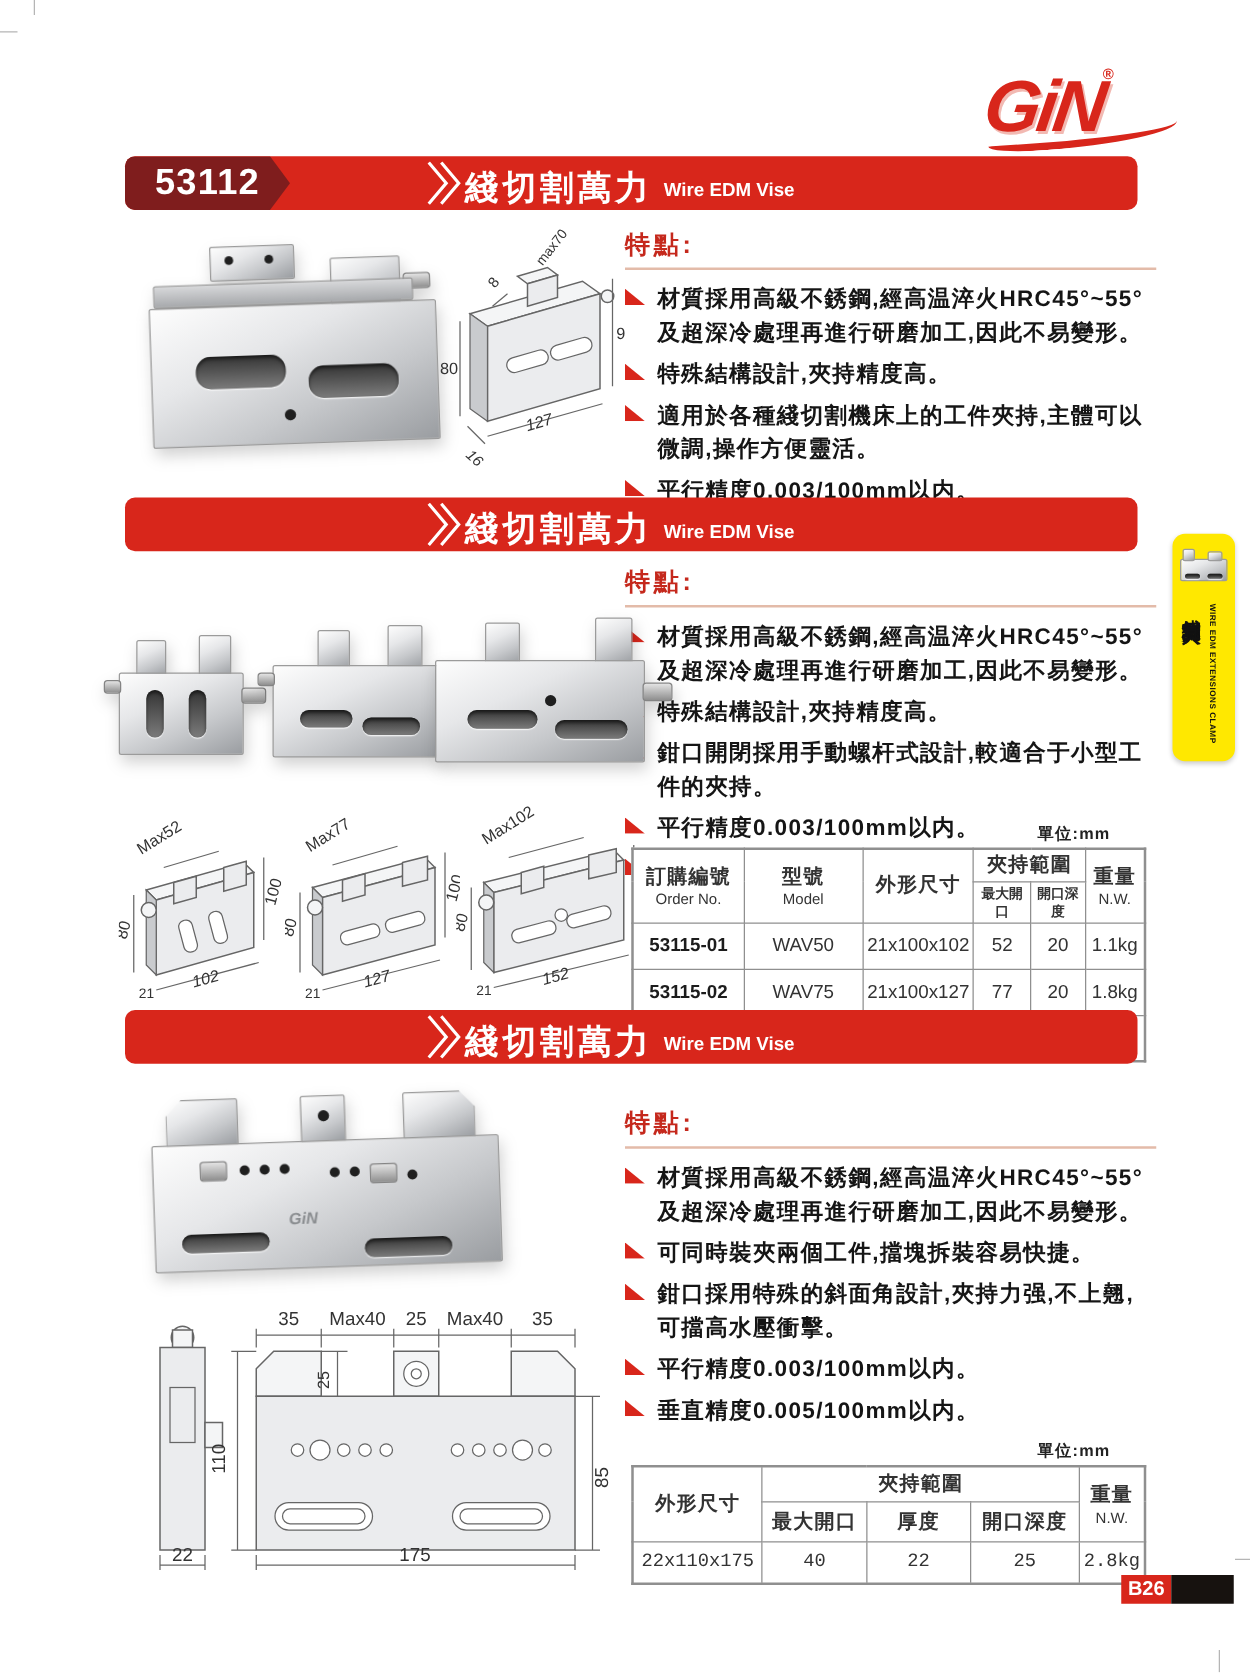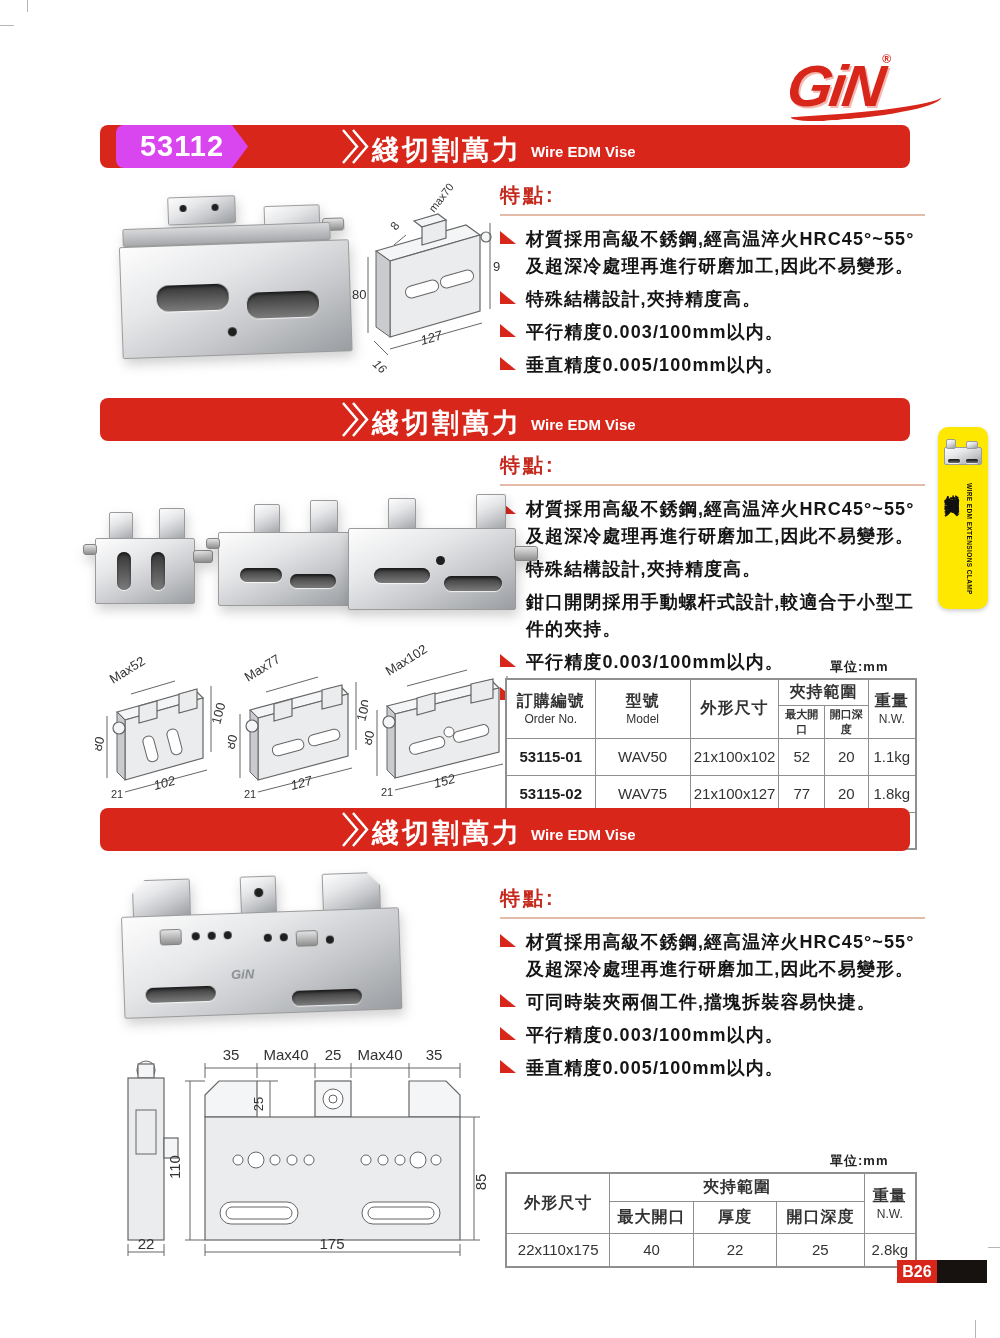--- a/index.html
+++ b/index.html
@@ -14,21 +14,21 @@
 
   
   .logo{position:absolute;left:788px;top:52px;width:170px;height:72px;color:#d8261b;}
   .logo-txt{font-size:58px;font-weight:800;font-style:italic;letter-spacing:-3px;display:inline-block;transform:skewX(-8deg);text-shadow:2px 2px 0 #f2b9b2;}
   .logo-reg{font-size:12px;font-weight:700;vertical-align:top;}
   .logo-swoosh{position:absolute;left:2px;top:44px;width:152px;height:22px;border-bottom:6px solid #d8261b;border-radius:0 0 80% 30%;transform:rotate(-4deg);}
 
   
   .hdr{position:absolute;left:100px;width:810px;height:43px;}
   .hdr-bar{position:absolute;inset:0;background:#d8261b;border-radius:8px;}
-  .hdr-code{position:absolute;left:16px;top:0;bottom:0;width:132px;background:#d946ef;color:#fff;
+  .hdr-code{position:absolute;left:0;top:0;bottom:0;width:132px;background:#7f1d1d;color:#fff;
     font-size:29px;font-weight:800;letter-spacing:1px;display:flex;align-items:center;justify-content:center;
     clip-path:polygon(0 0,calc(100% - 16px) 0,100% 50%,calc(100% - 16px) 100%,0 100%);
     border-radius:8px 0 0 8px;text-align:center;}
   .hdr-model{position:absolute;left:138px;top:0;height:100%;width:98px;display:flex;align-items:center;justify-content:center;
     color:#fff;font-weight:800;font-size:20px;letter-spacing:1px;margin-top:36px;}
   .hdr-chev{position:absolute;left:240px;top:4px;}
   .hdr-title{position:absolute;left:272px;top:0;height:100%;display:flex;align-items:baseline;gap:9px;color:#fff;padding-top:4px;}
   .hdr-zh{font-size:27px;font-weight:800;letter-spacing:3px;line-height:43px;}
   .hdr-en{font-size:15px;font-weight:800;position:relative;top:-2px;}
 
@@ -51,21 +51,21 @@
   .unit{position:absolute;font-size:13px;color:#222;font-weight:600;letter-spacing:1px;}
   table.spec{border-collapse:collapse;background:#fff;}
   table.spec{border:2px solid #8f8f8f;}
   .spec th,.spec td{border:1px solid #8f8f8f;text-align:center;vertical-align:middle;color:#333;padding:1px 3px;}
   .spec th{font-weight:700;font-size:16px;letter-spacing:1px;}
   .spec th .l2{display:block;font-size:12px;font-weight:400;letter-spacing:0;}
   .spec th.sub{font-size:11px;font-weight:700;letter-spacing:0;}
   .spec td{font-size:15px;height:37px;}
   .spec td.order{font-weight:800;color:#1c1c1c;}
   .spec2 th.sub2{font-size:16px;font-weight:700;height:32px;}
-  .spec2 td{height:34px;}
+  .spec2 td{height:34px;font-family:Liberation Mono, monospace;}
 
   
   svg text{font-family:"Liberation Sans","DejaVu Sans",sans-serif;fill:#333;}
   .dimline{stroke:#666;stroke-width:1;fill:none;}
   .shape{fill:#ebecee;stroke:#666;stroke-width:1.2;}
   .shape2{fill:#f4f5f6;stroke:#666;stroke-width:1.2;}
   .dark{fill:#c9cbce;stroke:#666;stroke-width:1;}
 
   
   .side-tab{position:absolute;left:938px;top:427px;width:50px;height:182px;background:#ffe800;border-radius:10px;box-shadow:0 2px 4px rgba(0,0,0,.2);}
@@ -146,20 +146,24 @@
   <div class="abs" style="left:500px;top:182px;width:425px;">
     <h3 class="feat-head">特點:</h3>
     <div class="feat-line"></div>
     <div class="feat">
         <span class="tri"></span>
         <p>材質採用高級不銹鋼,經高温淬火HRC45°~55°及超深冷處理再進行研磨加工,因此不易變形。</p>
       </div>
     <div class="feat">
         <span class="tri"></span>
         <p>特殊結構設計,夾持精度高。</p>
+      </div>
+    <div class="feat">
+        <span class="tri"></span>
+        <p>適用於各種綫切割機床上的工件夾持,主體可以微調,操作方便靈活。</p>
       </div>
     <div class="feat">
         <span class="tri"></span>
         <p>平行精度0.003/100mm以内。</p>
       </div>
     <div class="feat">
         <span class="tri"></span>
         <p>垂直精度0.005/100mm以内。</p>
       </div>
   </div>
@@ -368,20 +372,24 @@
     <div class="feat">
         <span class="tri"></span>
         <p>材質採用高級不銹鋼,經高温淬火HRC45°~55°及超深冷處理再進行研磨加工,因此不易變形。</p>
       </div>
     <div class="feat">
         <span class="tri"></span>
         <p>可同時裝夾兩個工件,擋塊拆裝容易快捷。</p>
       </div>
     <div class="feat">
         <span class="tri"></span>
+        <p>鉗口採用特殊的斜面角設計,夾持力强,不上翹,可擋高水壓衝擊。</p>
+      </div>
+    <div class="feat">
+        <span class="tri"></span>
         <p>平行精度0.003/100mm以内。</p>
       </div>
     <div class="feat">
         <span class="tri"></span>
         <p>垂直精度0.005/100mm以内。</p>
       </div>
   </div>
 
   <svg class="abs" style="left:100px;top:1022px;" width="400" height="235" viewBox="0 0 400 235">
 

